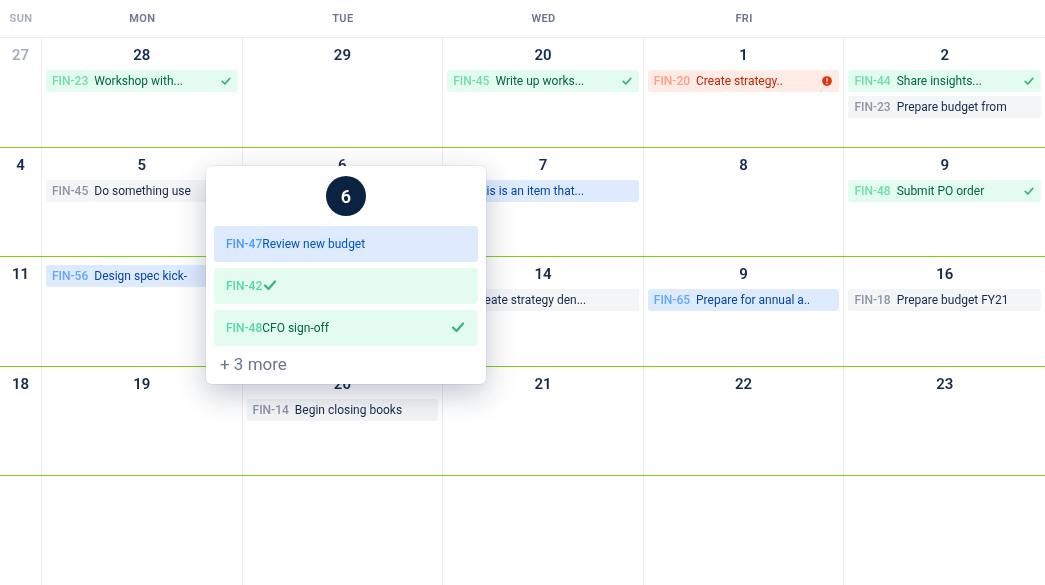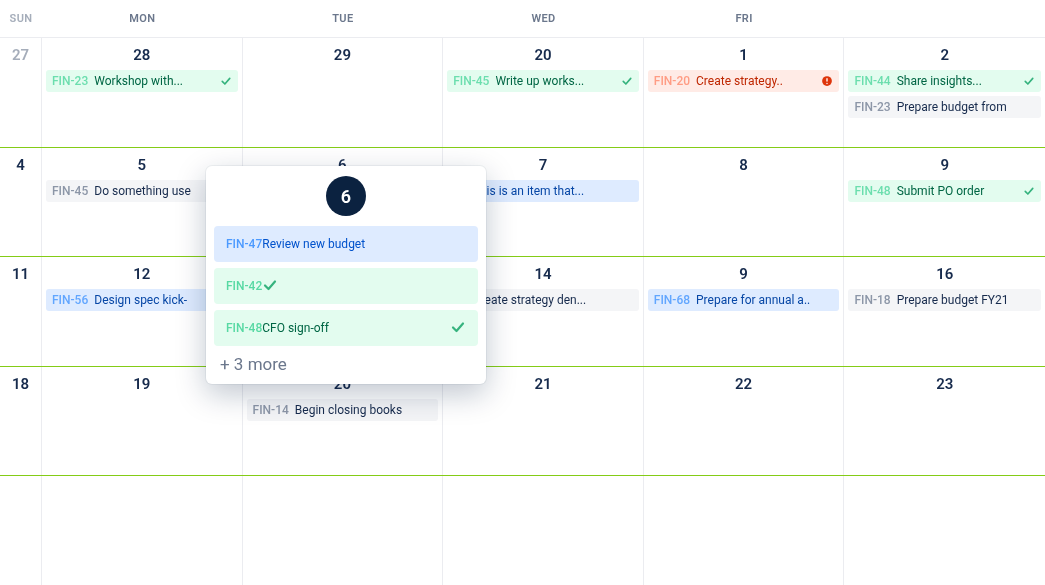--- a/index.html
+++ b/index.html
@@ -177,21 +177,20 @@
               </span>
             </div>
           </div>
         </div>
       </div>
       <div class="week">
         <div class="cell sun">
           <div class="date">11</div>
         </div>
         <div class="cell">
-          <div class="date">12</div>
           <div class="items">
             <div class="item sty-blue">
               <span class="key">FIN-56</span>
               <span class="title">Design spec kick-</span>
             </div>
           </div>
         </div>
         <div class="cell">
           <div class="date" style="visibility: hidden;">13</div>
           <div class="items"></div>
@@ -202,21 +201,21 @@
             <div class="item sty-gray">
               <span class="key">14</span>
               <span class="title">Create strategy den...</span>
             </div>
           </div>
         </div>
         <div class="cell">
           <div class="date">9</div>
           <div class="items">
             <div class="item sty-blue">
-              <span class="key">FIN-68</span>
+              <span class="key">FIN-65</span>
               <span class="title">Prepare for annual a..</span>
             </div>
           </div>
         </div>
         <div class="cell">
           <div class="date">16</div>
           <div class="items">
             <div class="item sty-gray">
               <span class="key">FIN-18</span>
               <span class="title">Prepare budget FY21</span>

